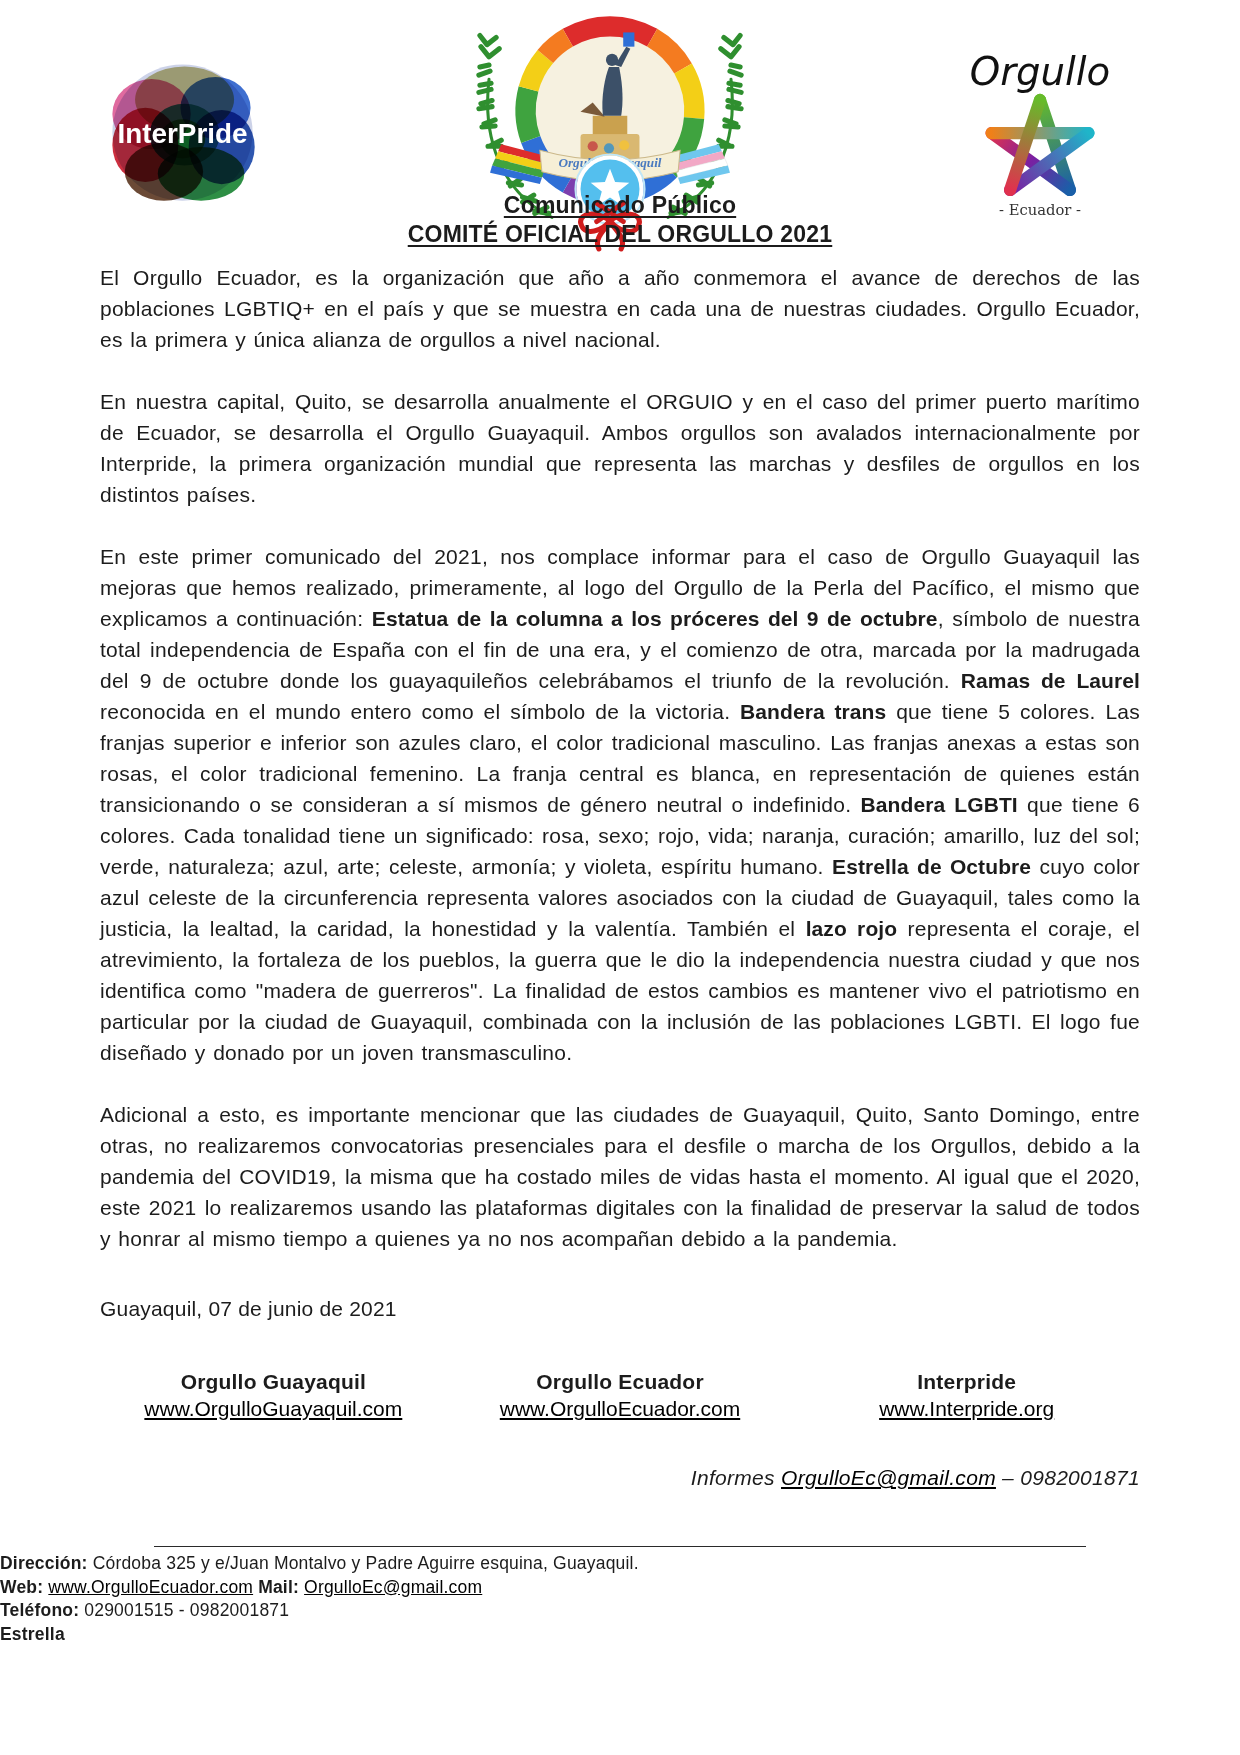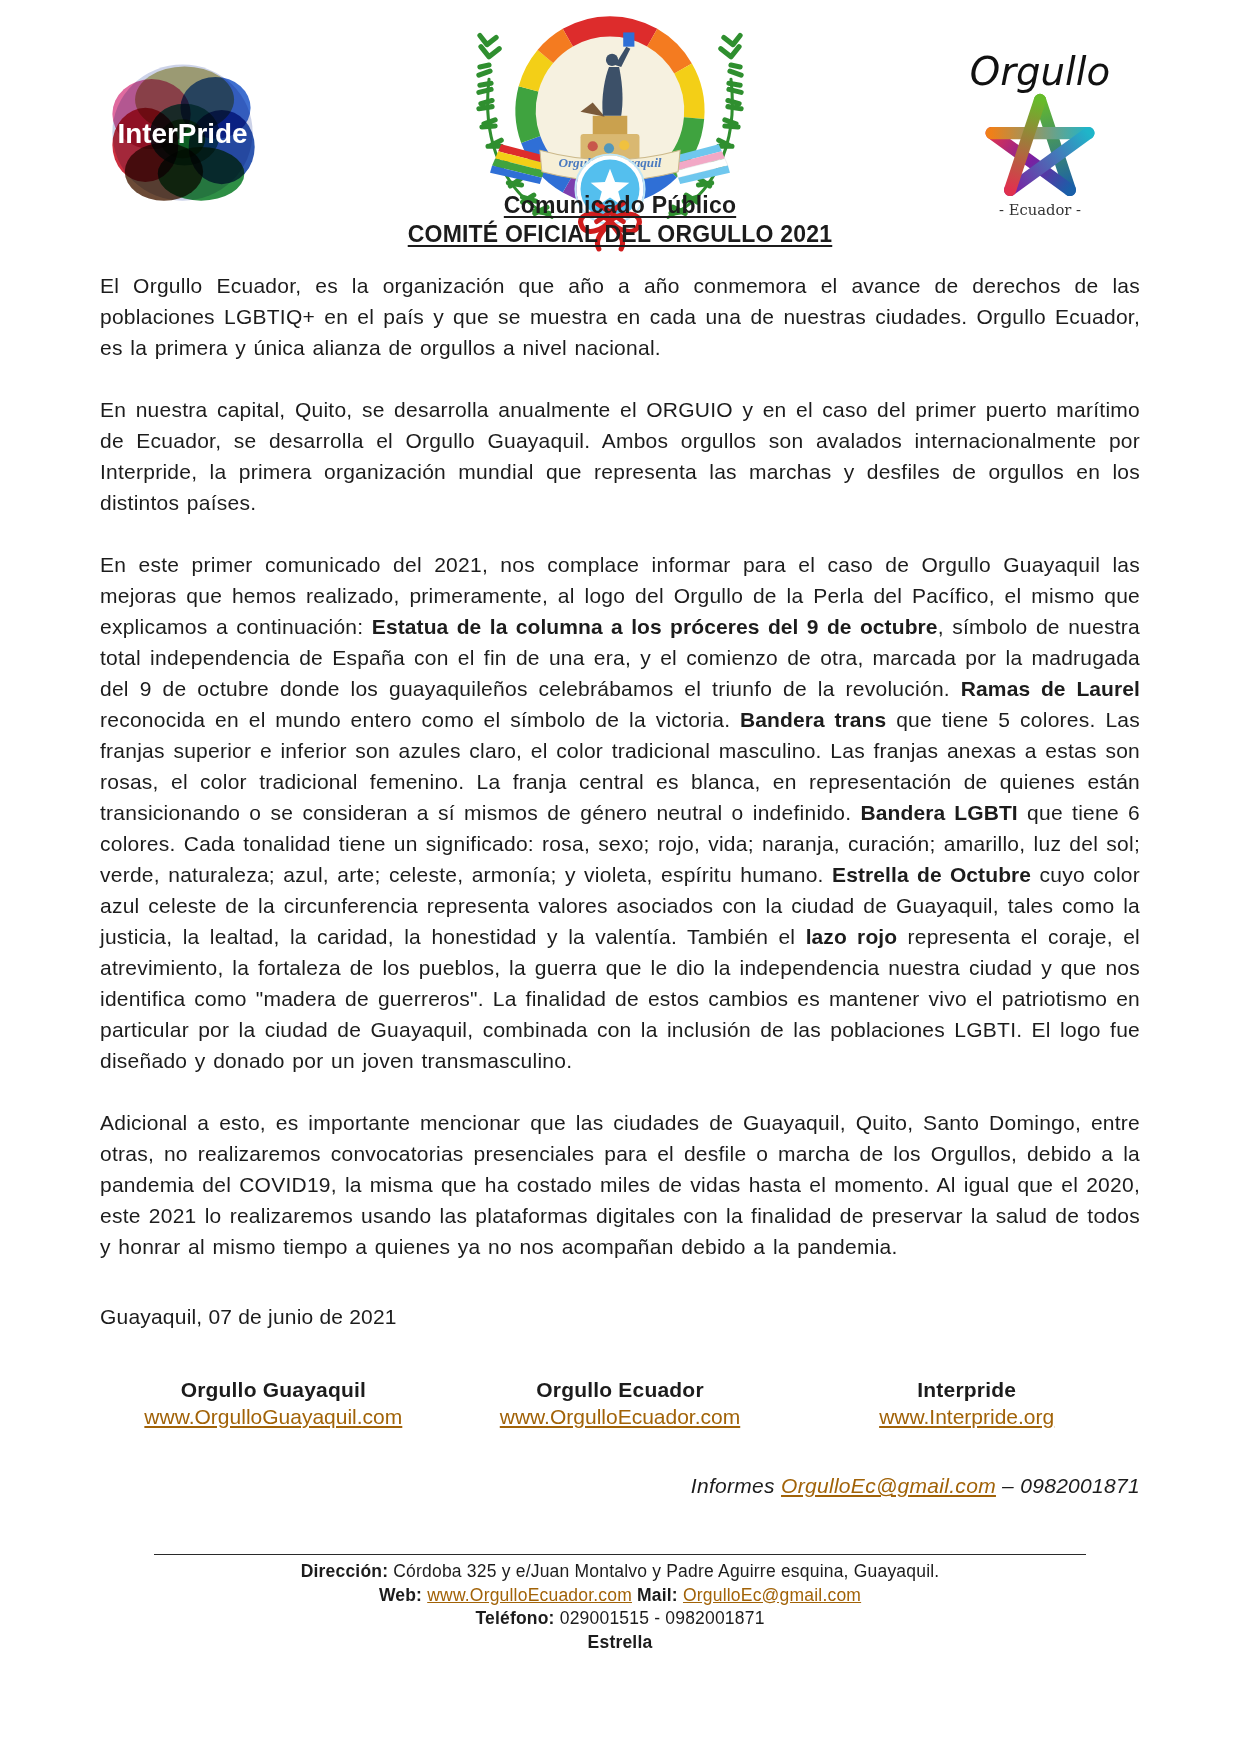--- a/index.html
+++ b/index.html
@@ -12,34 +12,34 @@
   .logo-interpride{left:100px;top:52px;}
   .logo-guayaquil{left:450px;top:6px;}
   .logo-ecuador{left:948px;top:44px;}
   .doc-title{
     position:absolute;left:0;right:0;text-align:center;font-weight:bold;
     font-size:23px;text-decoration:underline;text-underline-offset:3px;
     letter-spacing:.2px;
   }
   .doc-title-1{top:192px;}
   .doc-title-2{top:221px;}
-  .content{margin:8px 100px;}
+  .content{margin:0 100px;}
   .para{
     font-size:21px;line-height:31px;text-align:justify;margin:0 0 31px 0;
     letter-spacing:.25px;word-spacing:1.5px;
   }
   .para strong{letter-spacing:.1px;}
   .dateline{font-size:21px;font-weight:normal;margin:43px 0 0 0;letter-spacing:.2px;}
   .orgs{display:flex;margin-top:47px;}
   .org-col{flex:1;text-align:center;}
   .org-name{font-size:21px;font-weight:bold;line-height:27px;letter-spacing:.2px;}
   .org-link{font-size:21px;line-height:28px;}
-  a.link, .link{color:#a16207;text-decoration:underline;cursor:pointer;}
+  a.link, .link{color:#000000;text-decoration:underline;cursor:pointer;}
   .informes{font-size:21px;font-style:italic;margin-top:43px;letter-spacing:.3px;text-align:right;}
-  .footer{margin-top:56px;text-align:center;font-size:17.5px;line-height:23.5px;letter-spacing:.2px;}
+  .footer{margin-top:56px;font-size:17.5px;line-height:23.5px;letter-spacing:.2px;}
   .footer-divider{width:932px;margin:0 auto 5px auto;border-top:1.6px solid #2a2a2a;height:0;}
   .footer b{font-weight:bold;}
 </style>
 </head>
 <body>
 
 <div class="header">
 
   <div class="logo logo-interpride">
     <svg width="165" height="155" viewBox="0 0 160 150">

